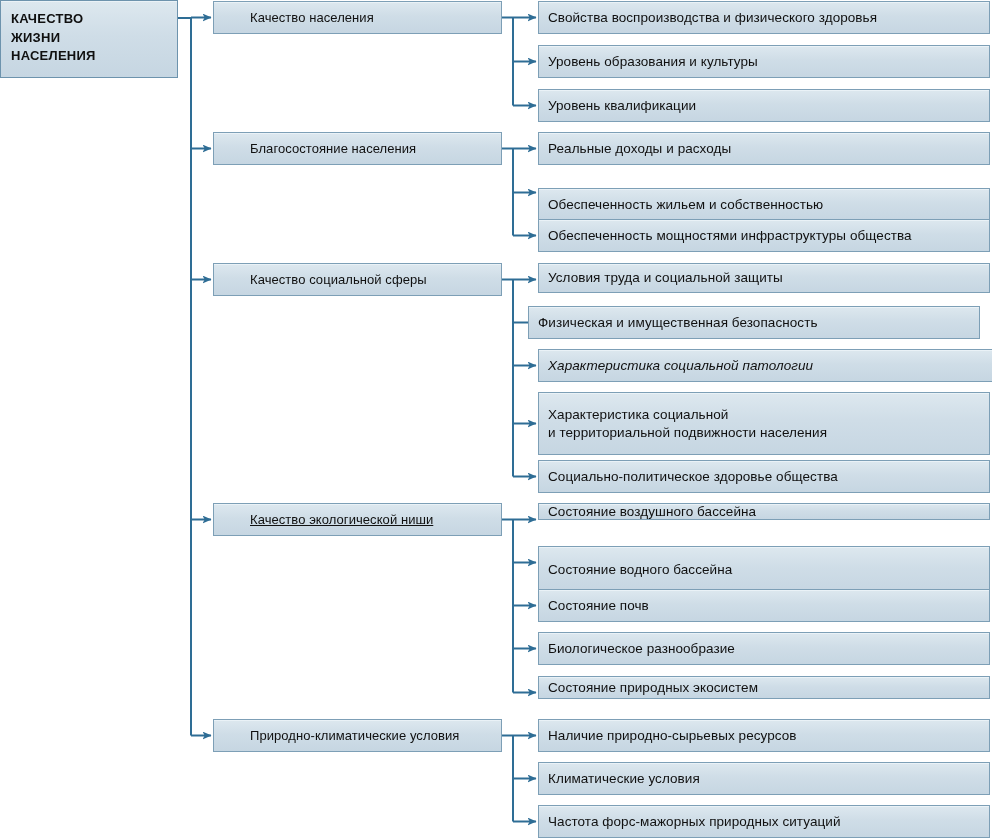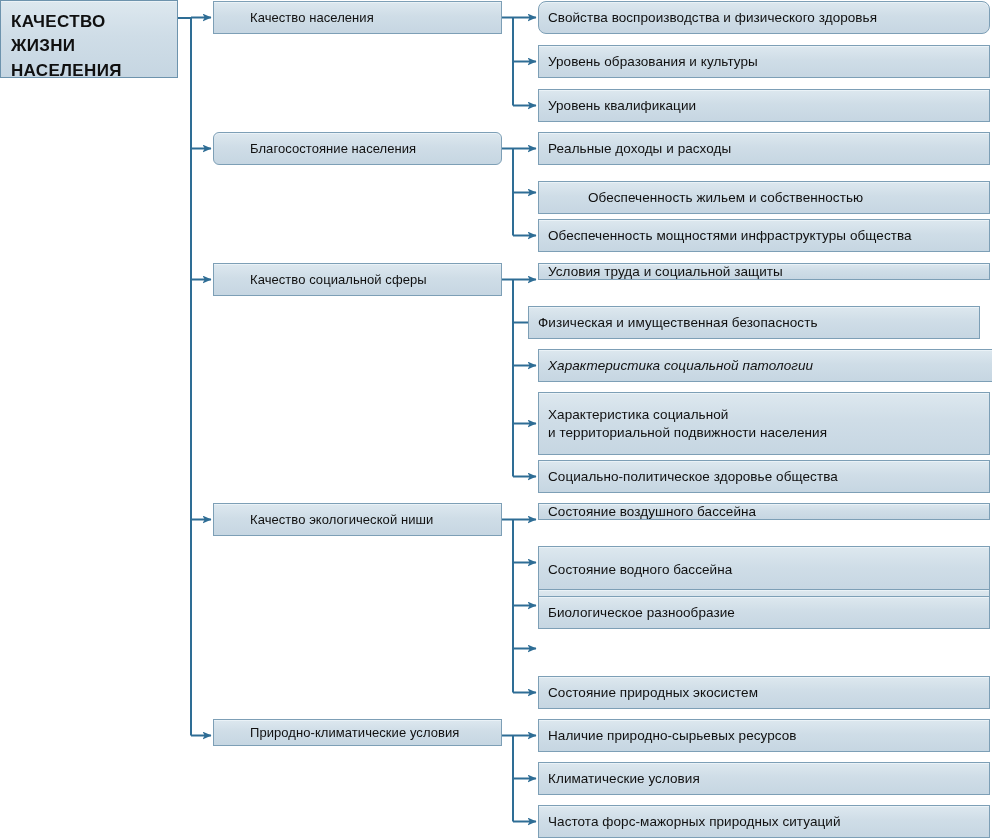--- a/index.html
+++ b/index.html
@@ -43,21 +43,21 @@
     letter-spacing: 0.005em;
     white-space: pre-line;
     color: #101010;
   }
   .node.root {
     border: 1px solid #6d93ad;
     align-items: flex-start;
   }
   .node.root .label {
     font-weight: bold;
-    font-size: 17px;
+    font-size: 13px;
     line-height: 1.43;
     padding-top: 9px;
     padding-left: 10px;
     letter-spacing: 0.02em;
   }
   .node.level2 .label {
     font-size: 13px;
     padding-left: 36px;
   }
   .node.level3 .label {
@@ -117,79 +117,79 @@
 
   <div id="nodes">
       <div class="node root" style="left: 0px; top: 0px; width: 178px; height: 78px;">
         <span class="label">КАЧЕСТВО
 ЖИЗНИ
 НАСЕЛЕНИЯ</span>
       </div>
       <div class="node level2" style="left: 213px; top: 1px; width: 289px; height: 33px;">
         <span class="label">Качество населения</span>
       </div>
-      <div class="node level3" style="left: 538px; top: 1px; width: 452px; height: 33px; border-radius: 8px;">
+      <div class="node level3" style="left: 538px; top: 1px; width: 452px; height: 33px;">
         <span class="label">Свойства воспроизводства и физического здоровья</span>
       </div>
       <div class="node level3" style="left: 538px; top: 45px; width: 452px; height: 33px;">
         <span class="label">Уровень образования и культуры</span>
       </div>
       <div class="node level3" style="left: 538px; top: 89px; width: 452px; height: 33px;">
         <span class="label">Уровень квалификации</span>
       </div>
-      <div class="node level2" style="left: 213px; top: 132px; width: 289px; height: 33px; border-radius: 6px;">
+      <div class="node level2" style="left: 213px; top: 132px; width: 289px; height: 33px;">
         <span class="label">Благосостояние населения</span>
       </div>
       <div class="node level3" style="left: 538px; top: 132px; width: 452px; height: 33px;">
         <span class="label">Реальные доходы и расходы</span>
       </div>
-      <div class="node level3" style="left: 538px; top: 181px; width: 452px; height: 33px; padding-left: 40px;">
+      <div class="node level3" style="left: 538px; top: 188px; width: 452px; height: 33px;">
         <span class="label">Обеспеченность жильем и собственностью</span>
       </div>
       <div class="node level3" style="left: 538px; top: 219px; width: 452px; height: 33px;">
         <span class="label">Обеспеченность мощностями инфраструктуры общества</span>
       </div>
       <div class="node level2" style="left: 213px; top: 263px; width: 289px; height: 33px;">
         <span class="label">Качество социальной сферы</span>
       </div>
-      <div class="node level3" style="left: 538px; top: 263px; width: 452px; height: 17px;">
+      <div class="node level3" style="left: 538px; top: 263px; width: 452px; height: 30px;">
         <span class="label">Условия труда и социальной защиты</span>
       </div>
       <div class="node level3" style="left: 528px; top: 306px; width: 452px; height: 33px;">
         <span class="label">Физическая и имущественная безопасность</span>
       </div>
       <div class="node level3" style="left: 538px; top: 349px; width: 536px; height: 33px; font-style: italic;">
         <span class="label">Характеристика социальной патологии</span>
       </div>
       <div class="node level3" style="left: 538px; top: 392px; width: 452px; height: 63px;">
         <span class="label">Характеристика социальной
 и территориальной подвижности населения</span>
       </div>
       <div class="node level3" style="left: 538px; top: 460px; width: 452px; height: 33px;">
         <span class="label">Социально-политическое здоровье общества</span>
       </div>
-      <div class="node level2" style="left: 213px; top: 503px; width: 289px; height: 33px;">
+      <div class="node level2" style="left: 213px; top: 503px; width: 289px; height: 33px; text-decoration: underline;">
         <span class="label">Качество экологической ниши</span>
       </div>
       <div class="node level3" style="left: 538px; top: 503px; width: 452px; height: 17px;">
         <span class="label">Состояние воздушного бассейна</span>
       </div>
       <div class="node level3" style="left: 538px; top: 546px; width: 452px; height: 47px;">
         <span class="label">Состояние водного бассейна</span>
       </div>
       <div class="node level3" style="left: 538px; top: 589px; width: 452px; height: 33px;">
         <span class="label">Состояние почв</span>
       </div>
-      <div class="node level3" style="left: 538px; top: 596px; width: 452px; height: 33px;">
+      <div class="node level3" style="left: 538px; top: 632px; width: 452px; height: 33px;">
         <span class="label">Биологическое разнообразие</span>
       </div>
-      <div class="node level3" style="left: 538px; top: 676px; width: 452px; height: 33px;">
+      <div class="node level3" style="left: 538px; top: 676px; width: 452px; height: 23px;">
         <span class="label">Состояние природных экосистем</span>
       </div>
-      <div class="node level2" style="left: 213px; top: 719px; width: 289px; height: 27px;">
+      <div class="node level2" style="left: 213px; top: 719px; width: 289px; height: 33px;">
         <span class="label">Природно-климатические условия</span>
       </div>
       <div class="node level3" style="left: 538px; top: 719px; width: 452px; height: 33px; align-items: center;">
         <span class="label">Наличие природно-сырьевых ресурсов</span>
       </div>
       <div class="node level3" style="left: 538px; top: 762px; width: 452px; height: 33px;">
         <span class="label">Климатические условия</span>
       </div>
       <div class="node level3" style="left: 538px; top: 805px; width: 452px; height: 33px;">
         <span class="label">Частота форс-мажорных природных ситуаций</span>

